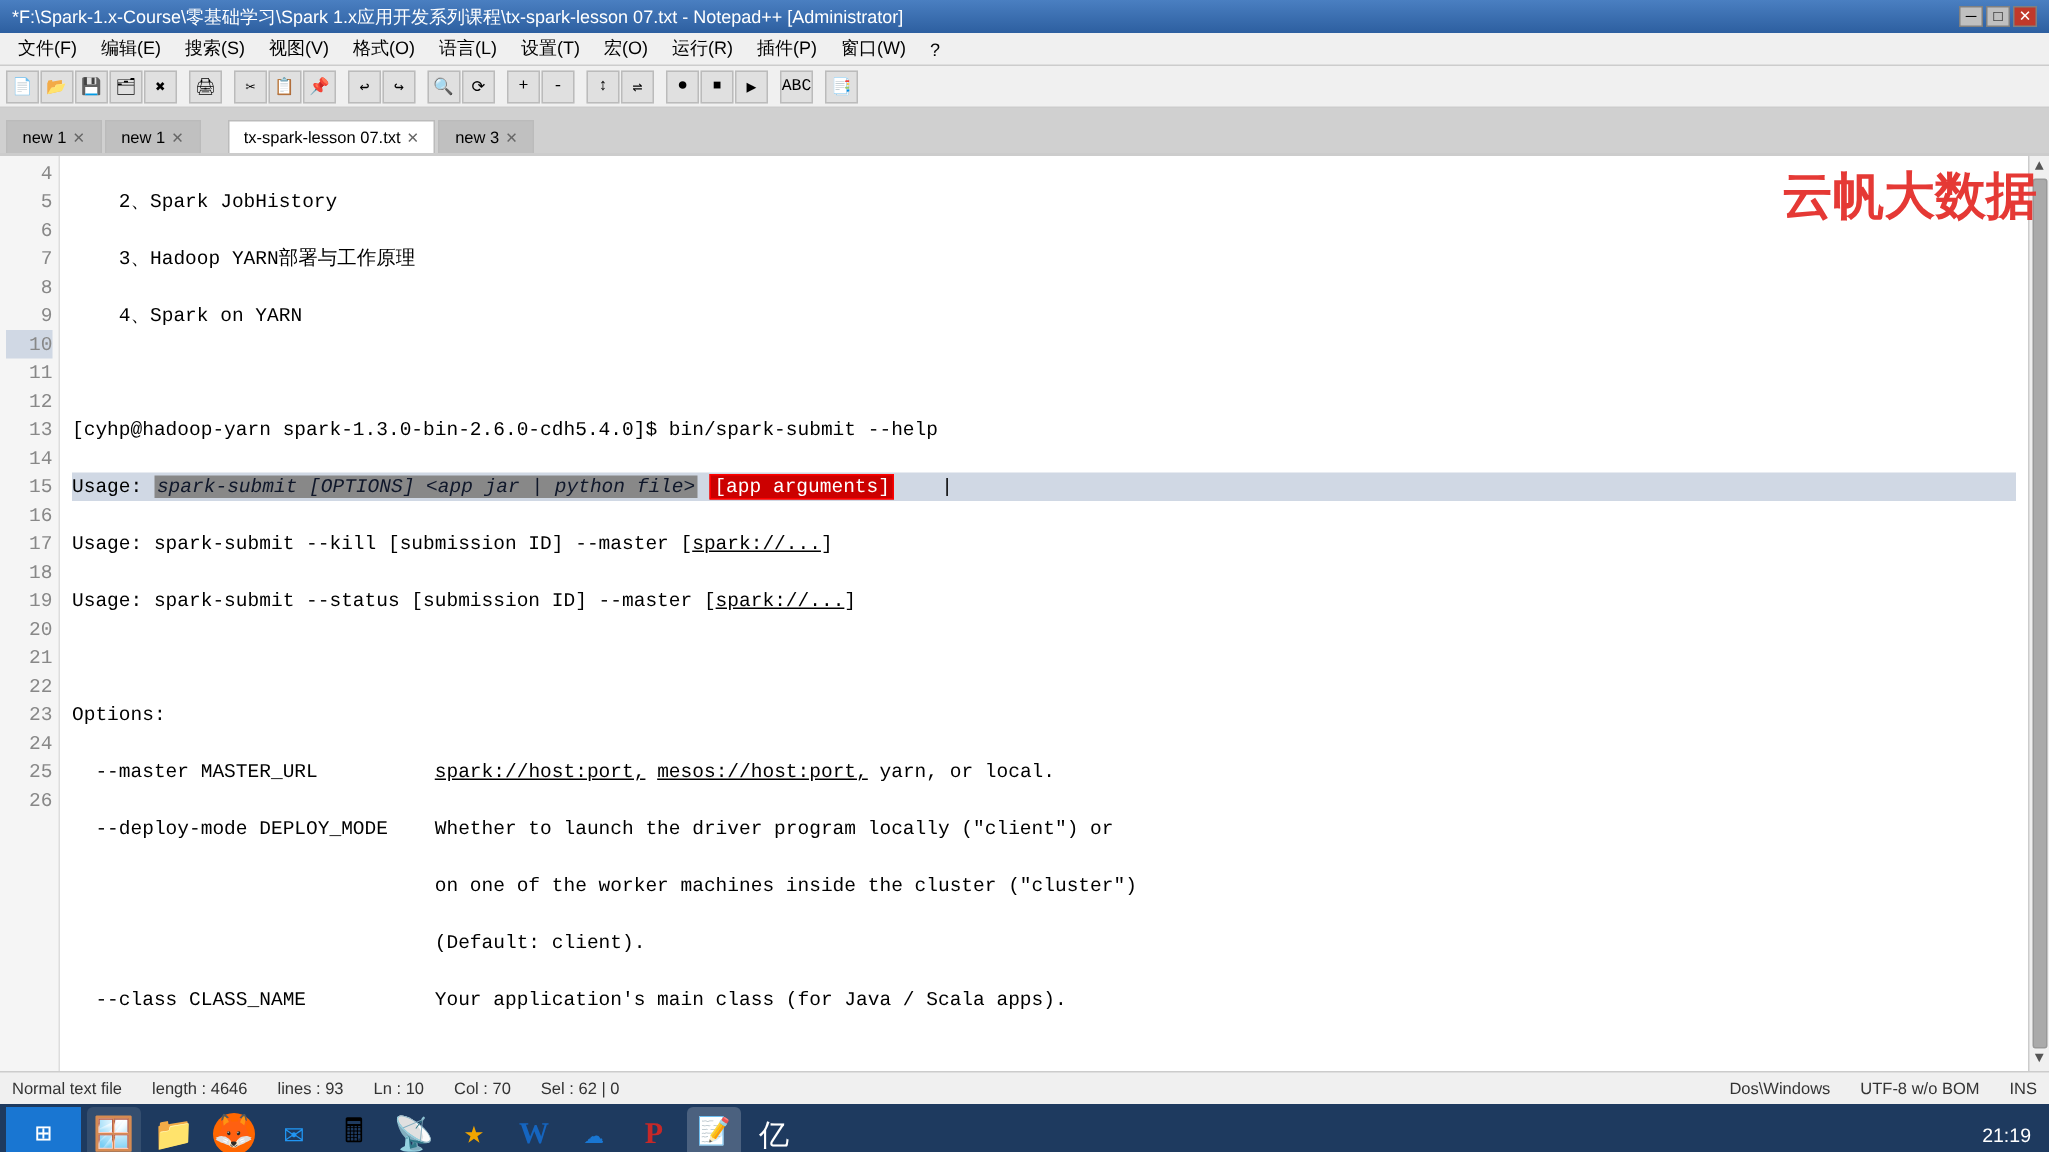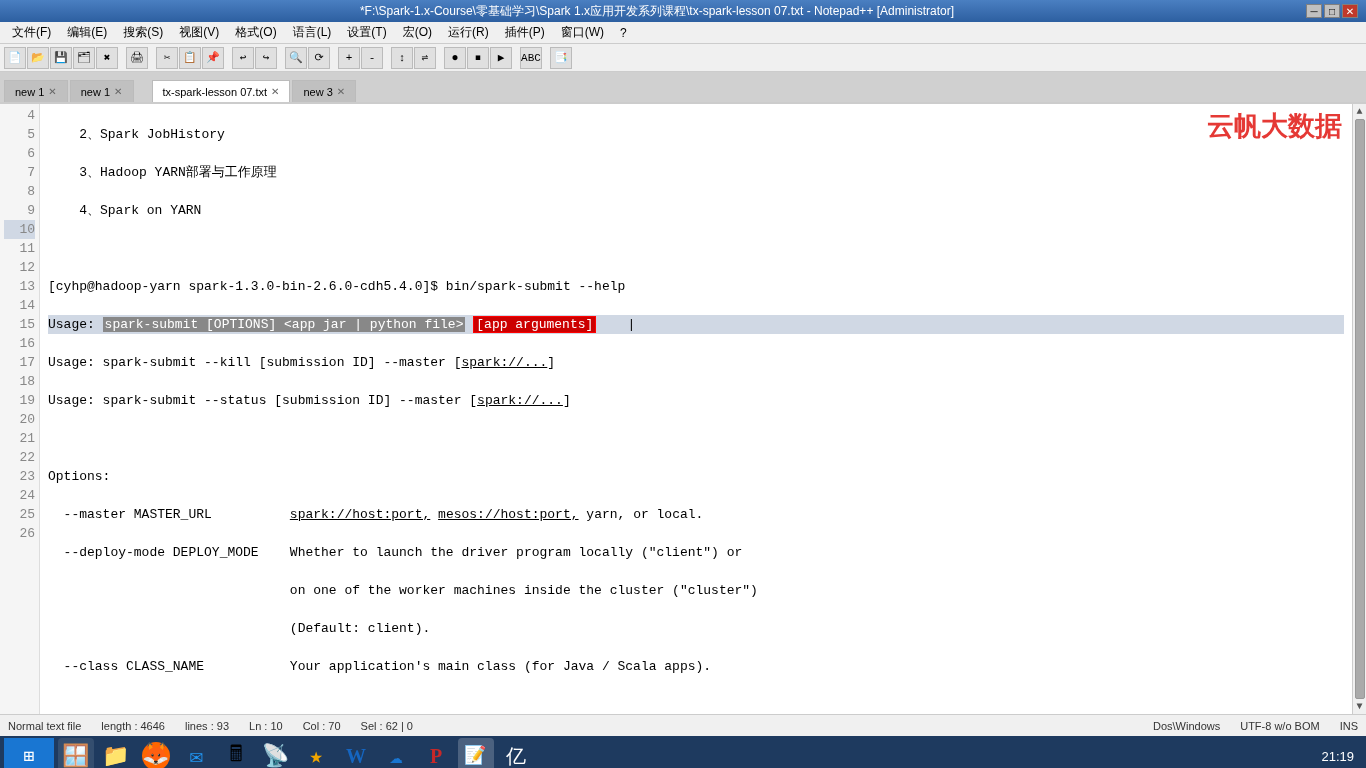--- a/index.html
+++ b/index.html
@@ -8,21 +8,20 @@
     
     .title-bar {
       background: linear-gradient(to bottom, #4a7fc1, #2d5fa0);
       color: white;
       height: 22px;
       display: flex;
       align-items: center;
       padding: 0 8px;
       font-size: 12px;
       font-family: 'Segoe UI', Arial, sans-serif;
-      text-align: center;
     }
     .title-bar-text { flex: 1; }
     .title-bar-controls { display: flex; gap: 2px; }
     .title-btn {
       width: 16px; height: 14px;
       background: #c0c0c0;
       border: 1px solid #808080;
       display: flex; align-items: center; justify-content: center;
       font-size: 10px; cursor: pointer; color: black;
     }
@@ -151,23 +150,23 @@
     }
     .taskbar-right {
       display: flex; align-items: center; gap: 6px;
       padding: 0 8px; color: white; font-family: 'Segoe UI', Arial, sans-serif; font-size: 11px;
     }
 
     
     .watermark {
       position: absolute;
       top: 4px;
-      right: 24px;
+      right: 8px;
       color: #e53935;
-      font-size: 27px;
+      font-size: 34px;
       font-family: 'SimSun', 'STSong', serif;
       font-weight: bold;
       z-index: 10;
     }
 
     
     .line { display: block; line-height: 19px; }
     .highlight-row { background: #d0d8e4; display: block; }
     .underline { text-decoration: underline; }
 
@@ -284,21 +283,21 @@
     <div>25</div>
     <div>26</div>
   </div>
 
   <div class="editor-content">
 <span class="line">    2、Spark JobHistory</span>
 <span class="line">    3、Hadoop YARN部署与工作原理</span>
 <span class="line">    4、Spark on YARN</span>
 <span class="line"> </span>
 <span class="line">[cyhp@hadoop-yarn spark-1.3.0-bin-2.6.0-cdh5.4.0]$ bin/spark-submit --help</span>
-<span class="line highlight-row">Usage: <span style="background:#888;color:#ffffff;padding:0 2px;">spark-submit [OPTIONS] &lt;app jar | python file&gt;</span> <span style="background:#cc0000;color:#fff;padding:0 2px;border:1px solid red;">[app arguments]</span>    |</span>
+<span class="line highlight-row">Usage: <span style="background:#888;color:#0f172a;padding:0 2px;font-style:italic;">spark-submit [OPTIONS] &lt;app jar | python file&gt;</span> <span style="background:#cc0000;color:#fff;padding:0 2px;border:1px solid red;">[app arguments]</span>    |</span>
 <span class="line">Usage: spark-submit --kill [submission ID] --master [<span class="underline">spark://...</span>]</span>
 <span class="line">Usage: spark-submit --status [submission ID] --master [<span class="underline">spark://...</span>]</span>
 <span class="line"> </span>
 <span class="line">Options:</span>
 <span class="line">  --master MASTER_URL          <span class="underline">spark://host:port,</span> <span class="underline">mesos://host:port,</span> yarn, or local.</span>
 <span class="line">  --deploy-mode DEPLOY_MODE    Whether to launch the driver program locally ("client") or</span>
 <span class="line">                               on one of the worker machines inside the cluster ("cluster")</span>
 <span class="line">                               (Default: client).</span>
 <span class="line">  --class CLASS_NAME           Your application's main class (for Java / Scala apps).</span>
 

